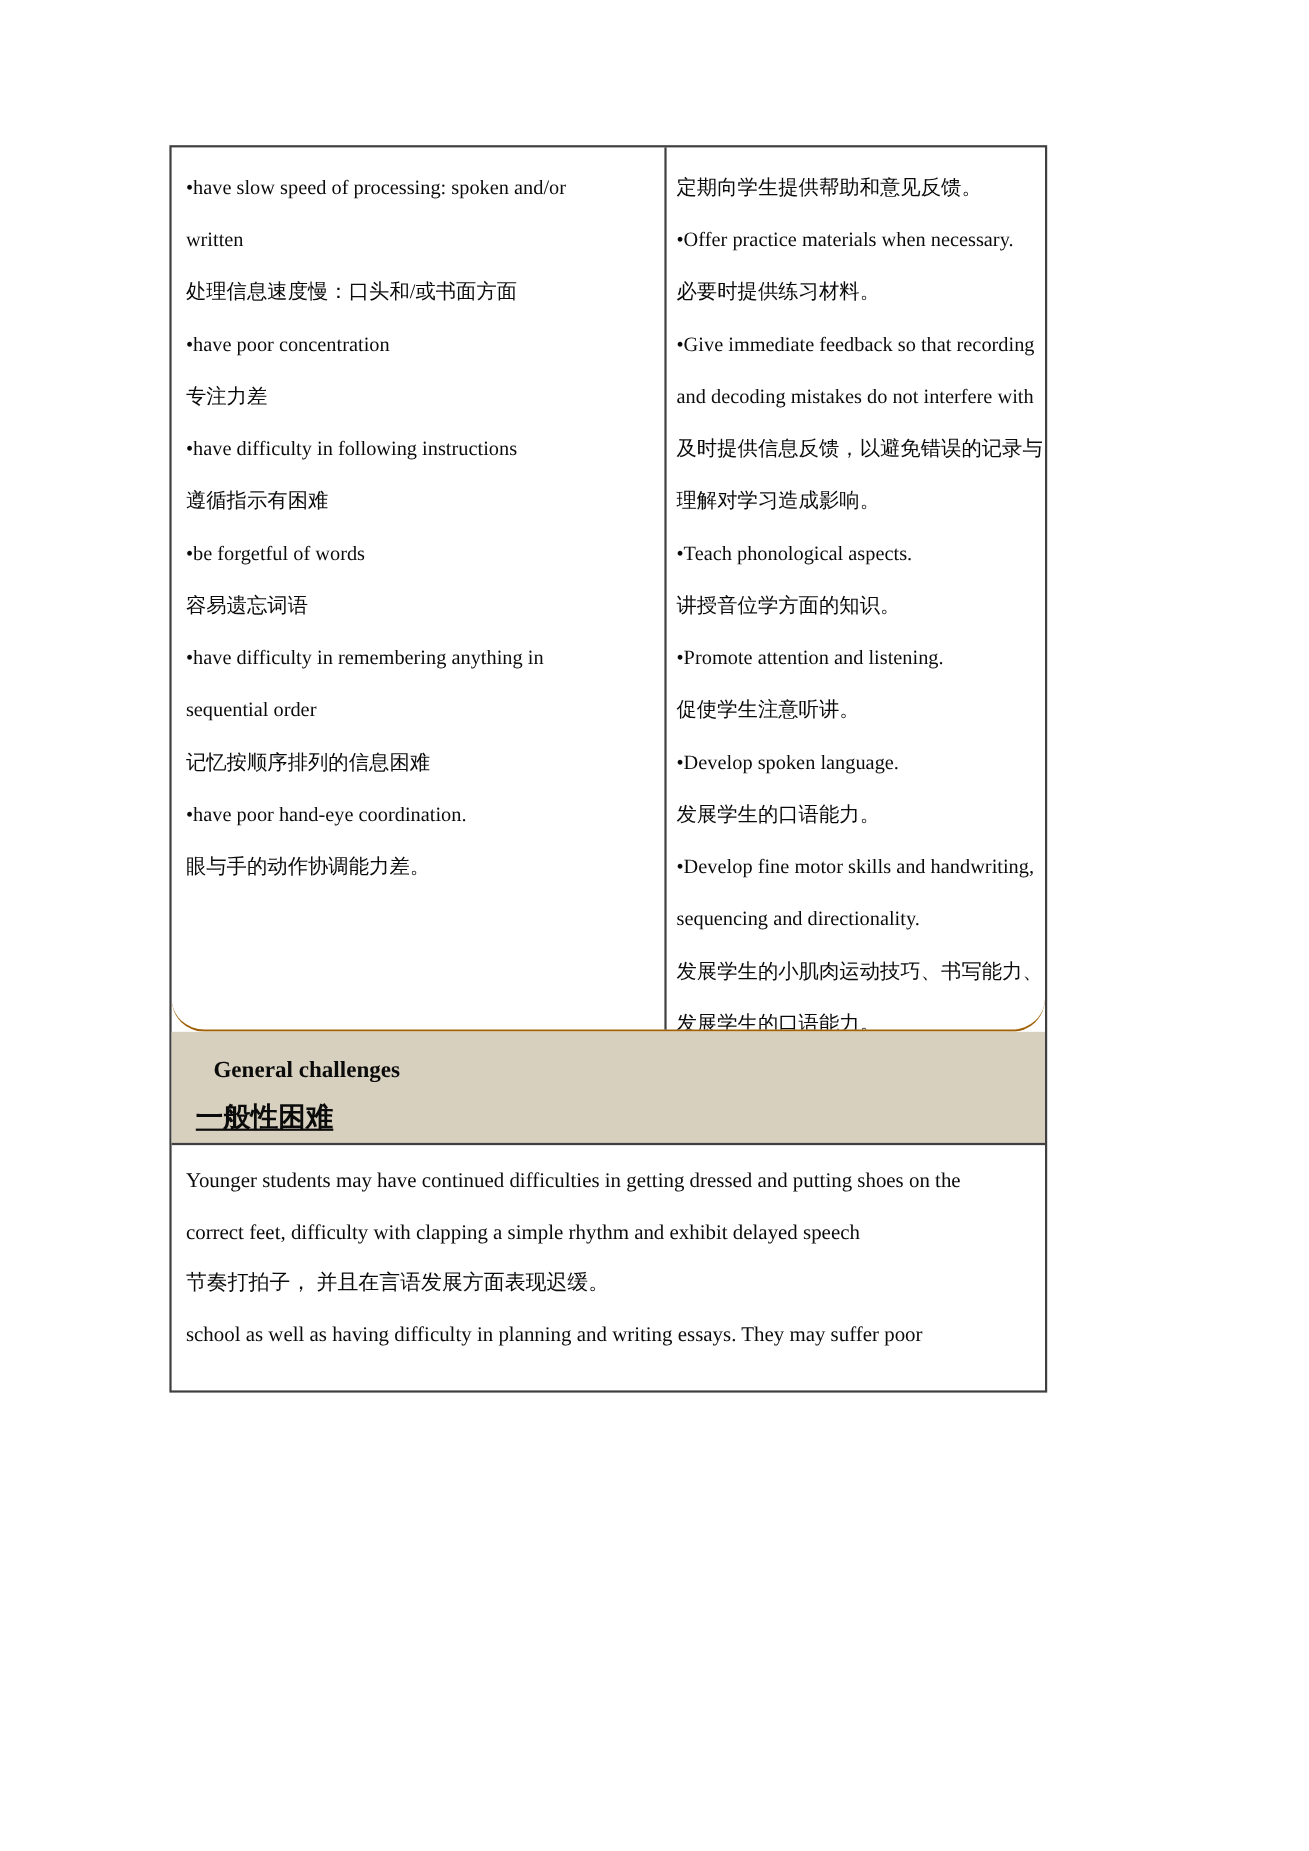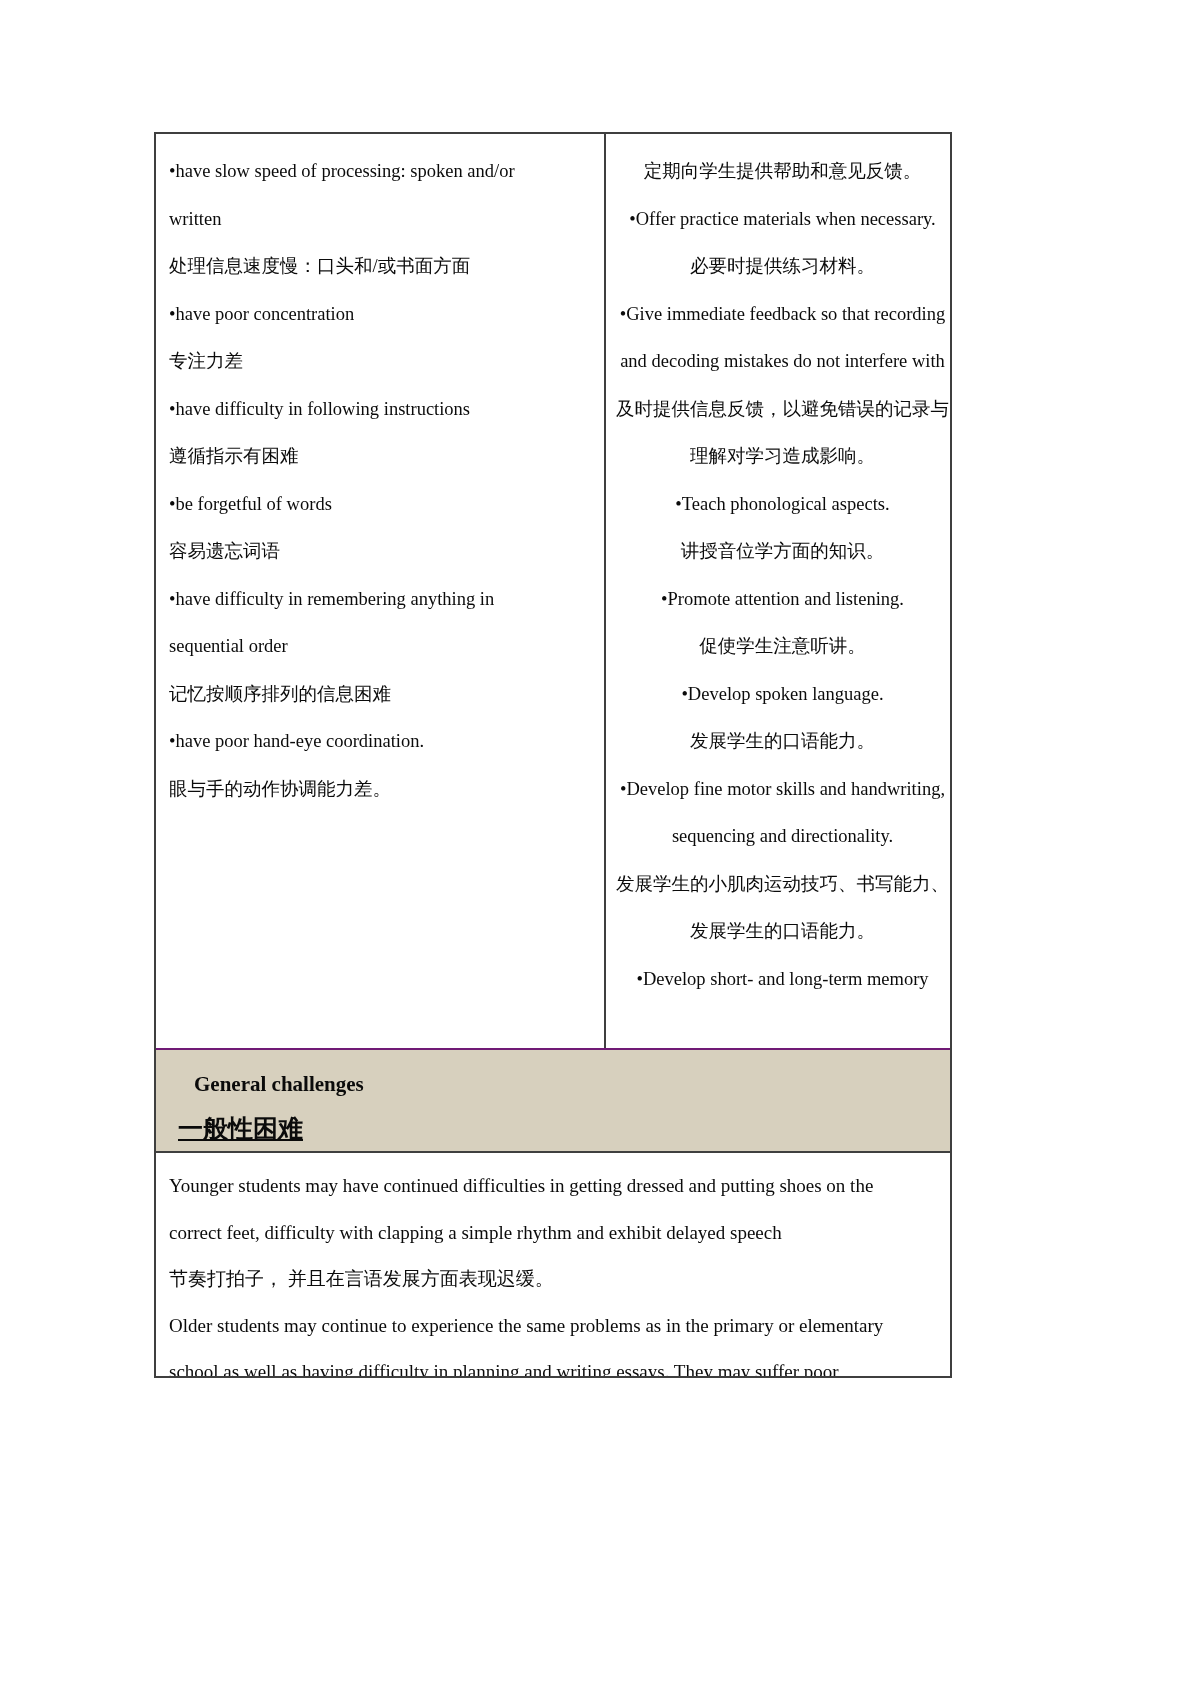--- a/index.html
+++ b/index.html
@@ -14,37 +14,37 @@
   .doc-table{
     position:absolute;
     left:154px;top:132px;
     width:798px;
     border:2px solid #3f3f3f;
     box-sizing:border-box;
     background:#ffffff;
   }
   .row1{
     display:flex;
-    height:916px;
-    border-bottom:2px solid #701a75;
+    height:804px;
+    border-bottom:2px solid #a16207;
     box-sizing:border-box;
+    border-radius:30px;
   }
   .cell{
     box-sizing:border-box;
     overflow:hidden;
   }
   .cell-left{
     width:450px;
     border-right:2px solid #3f3f3f;
     padding:14px 4px 0 13px;
   }
   .cell-right{
     flex:1;
     padding:14px 0 16px 9px;
-    text-align:center;
   }
   .cell-left .line,
   .cell-right .line{
     line-height:47.5px;
     font-size:18.5px;
     white-space:nowrap;
   }
   .header-row{
     height:103px;
     background:#d7d0be;
@@ -125,17 +125,16 @@
 
   <div class="header-row">
     <div class="header-en">General challenges</div>
     <div class="header-zh">一般性困难</div>
   </div>
 
   <div class="general-row">
       <div class="line">Younger students may have continued difficulties in getting dressed and putting shoes on the</div>
       <div class="line">correct feet, difficulty with clapping a simple rhythm and exhibit delayed speech</div>
       <div class="line">节奏打拍子， 并且在言语发展方面表现迟缓。</div>
-      <div class="line">Older students may continue to experience the same problems as in the primary or elementary</div>
       <div class="line">school as well as having difficulty in planning and writing essays. They may suffer poor</div>
     </div>
 
 </div>
 
 </body></html>

